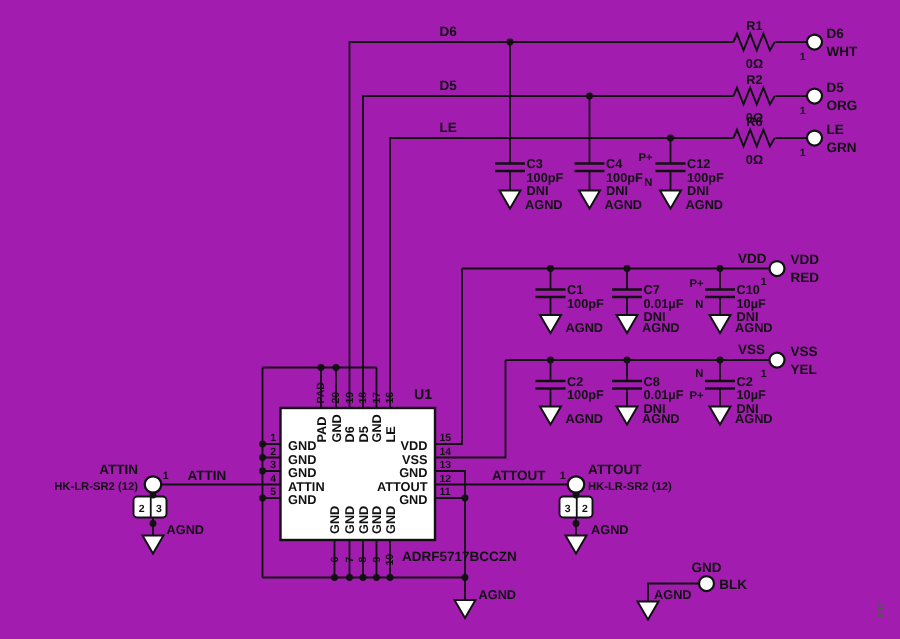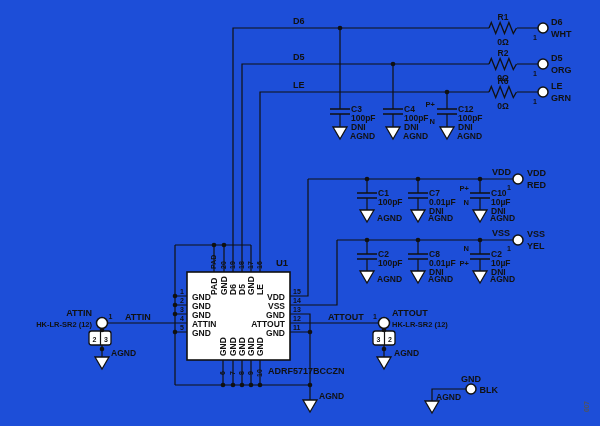--- a/index.html
+++ b/index.html
@@ -1,16 +1,16 @@
 <!DOCTYPE html>
 <html><head>
 <meta charset="utf-8">
 <style>
   html,body{margin:0;padding:0;background:#fff;}
-  .stage{width:600px;height:426px;background:#1d4ed8;position:relative;overflow:hidden;}
+  .stage{width:600px;height:426px;background:#a21caf;position:relative;overflow:hidden;}
   svg text{font-family:"Liberation Sans","DejaVu Sans",sans-serif;font-weight:700;fill:#111;}
   .w{stroke:#111;stroke-width:1.2;fill:none;}
   .zig{stroke:#111;stroke-width:1.3;fill:none;}
   .plate{stroke:#111;stroke-width:1.7;fill:none;}
   .box{stroke:#111;stroke-width:1.6;fill:#fff;}
   .cbox{stroke:#111;stroke-width:1.3;fill:#fff;}
   .gndtri{stroke:#111;stroke-width:1.3;fill:#fff;}
   .tp{stroke:#111;stroke-width:1.5;fill:#fff;}
   .dot{fill:#111;stroke:none;}
   .t95{font-size:9.5px;}

